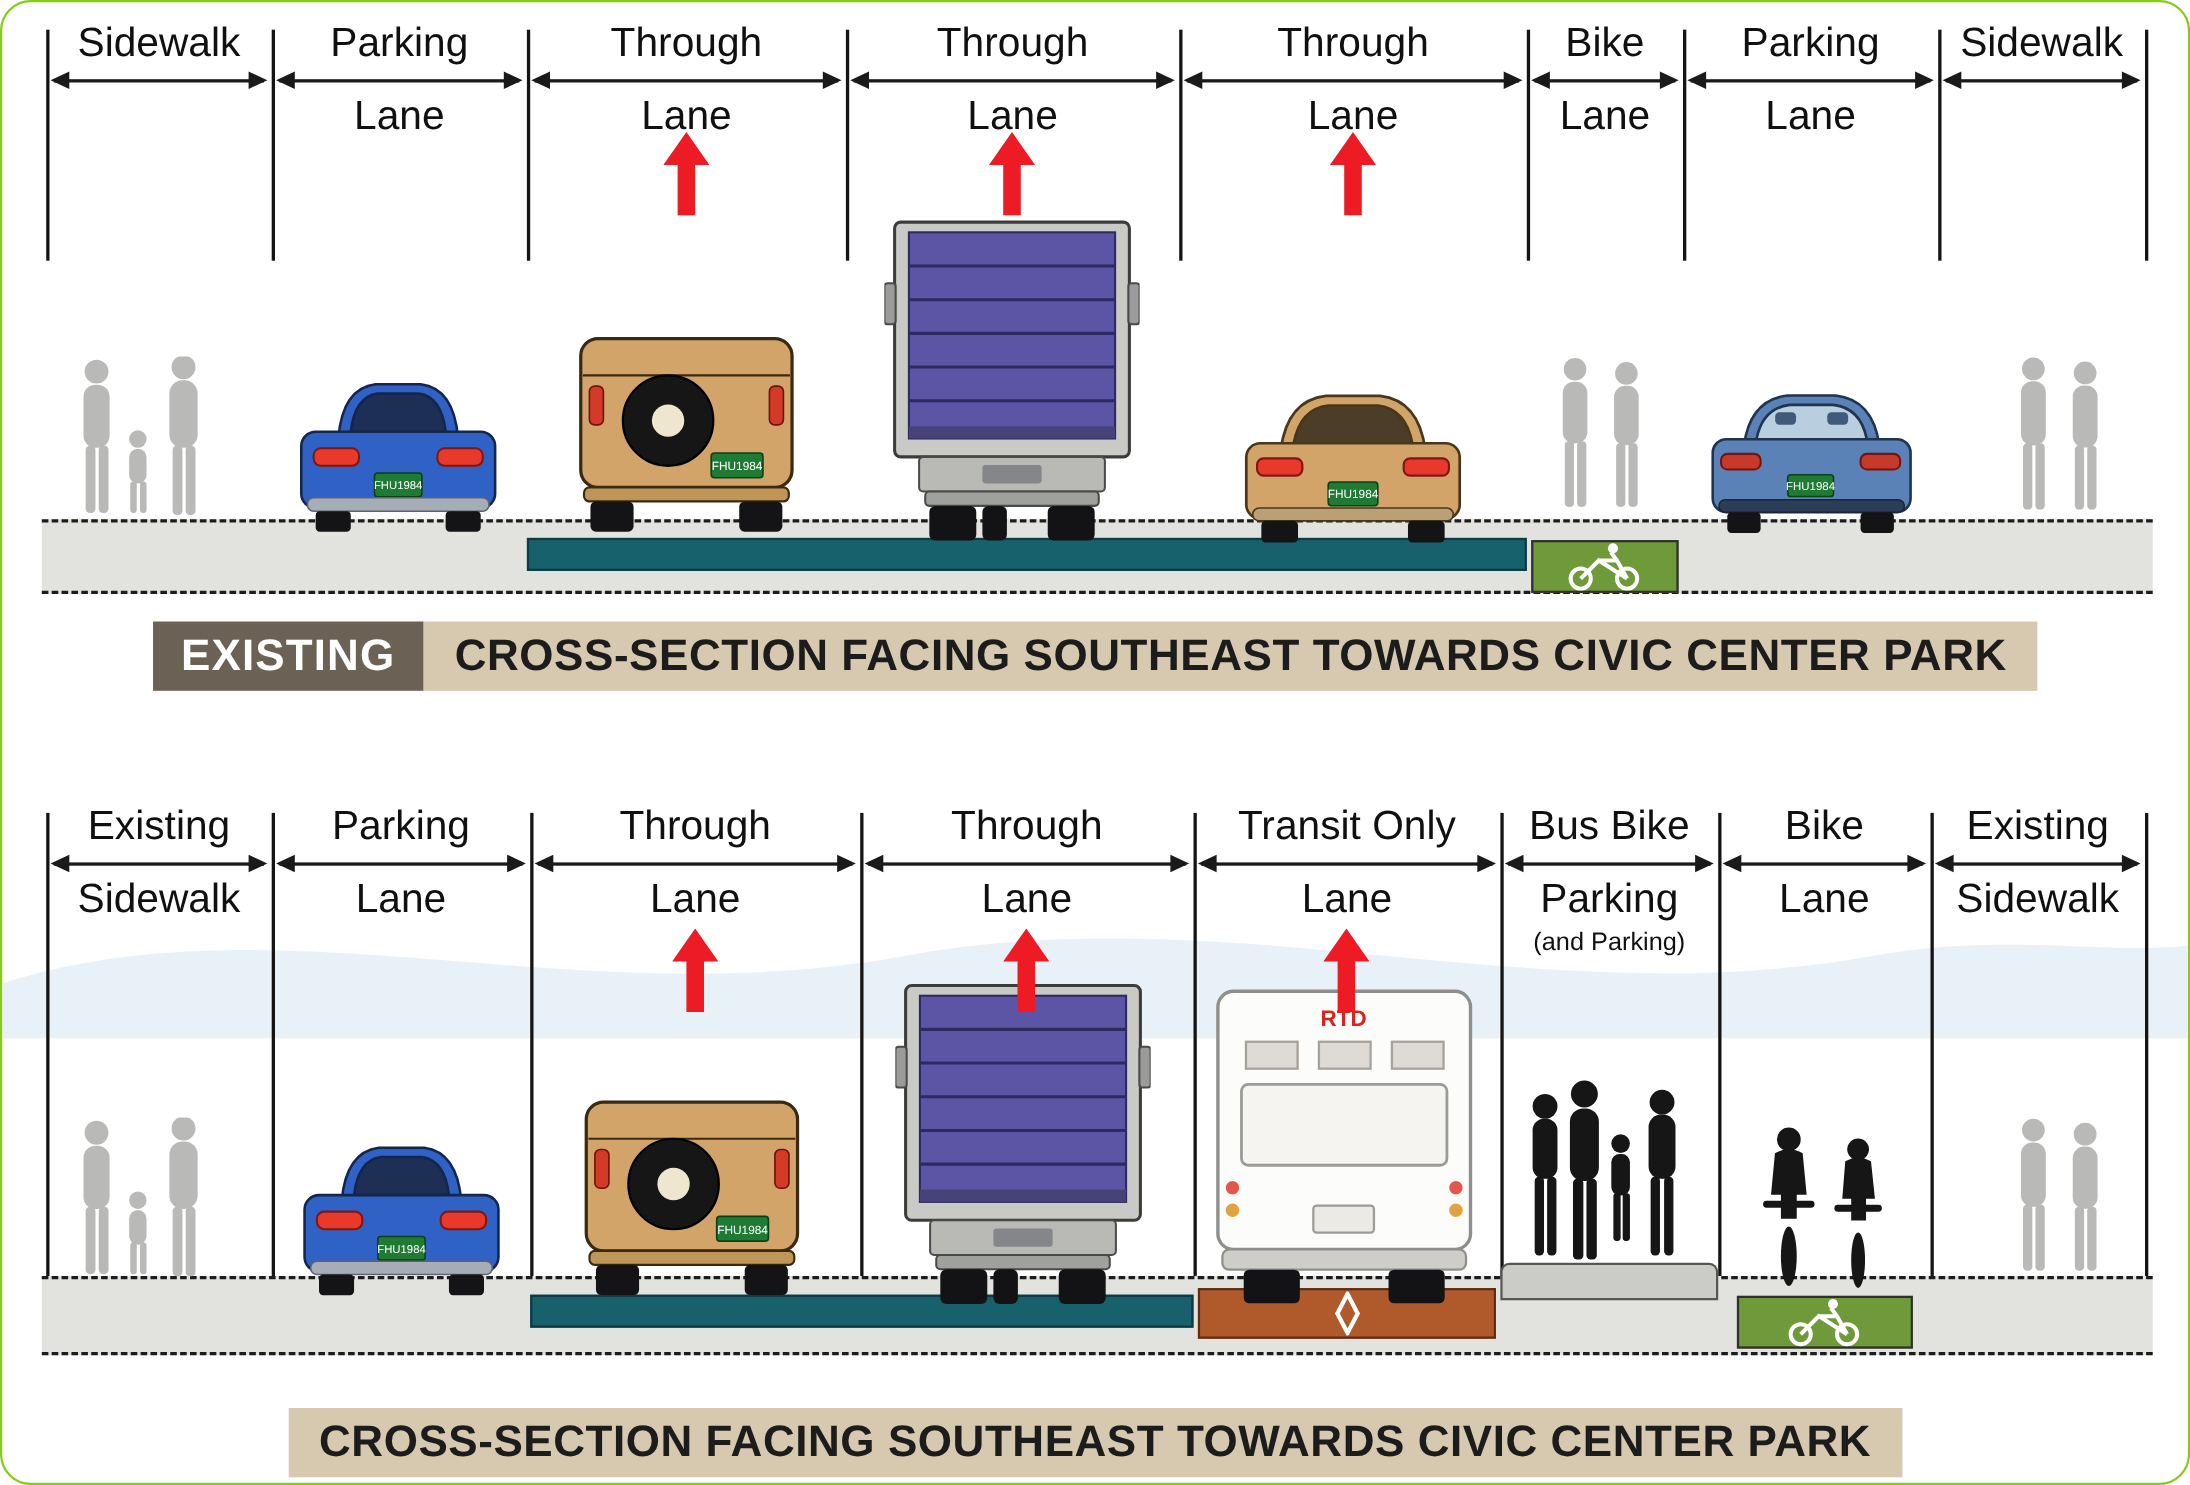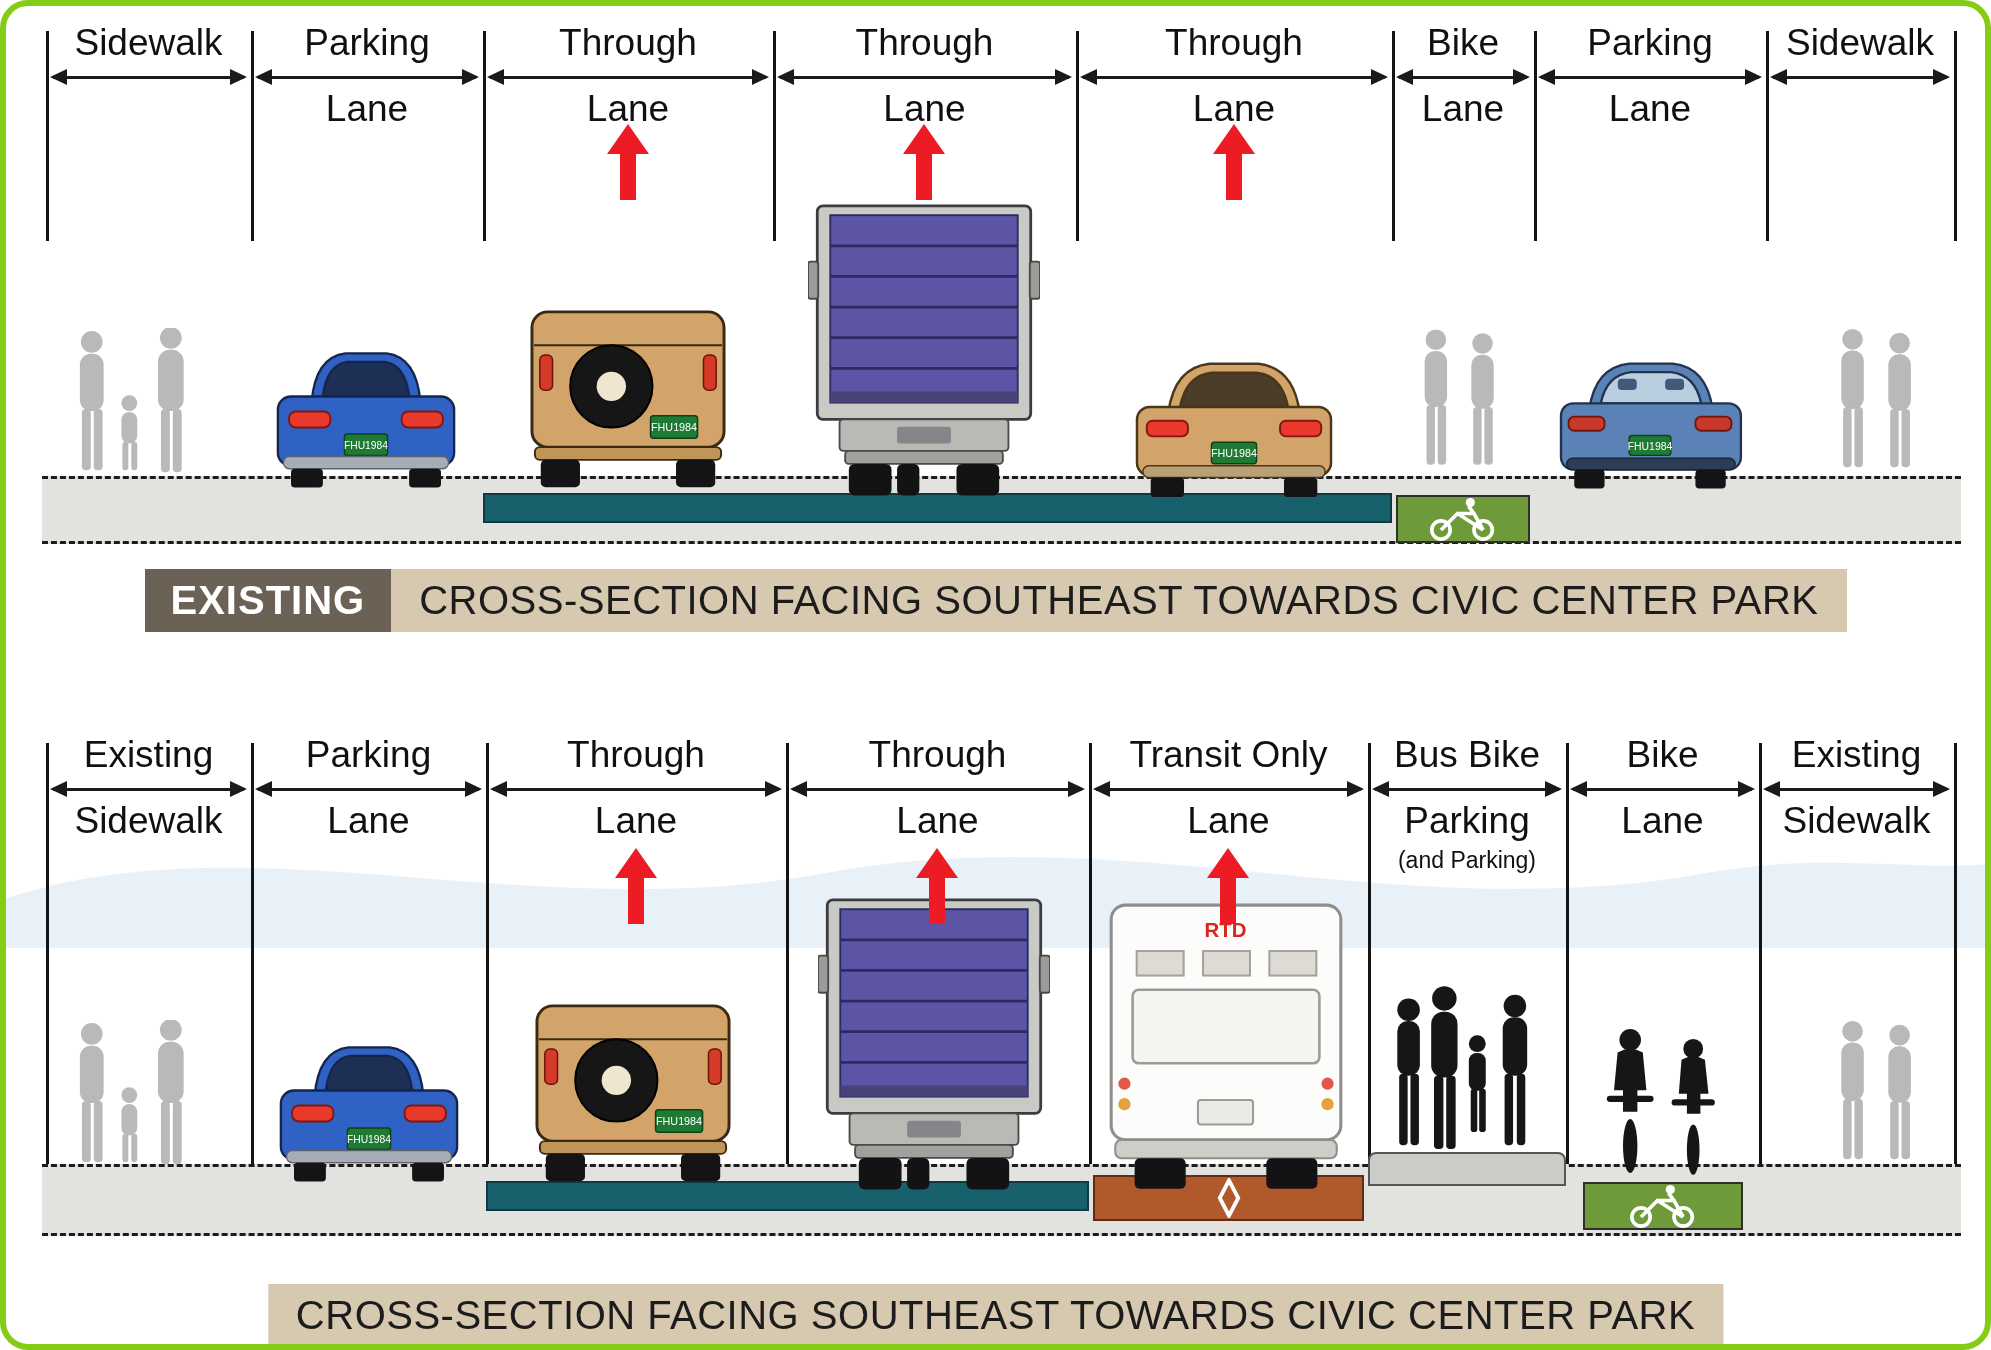--- a/index.html
+++ b/index.html
@@ -1,18 +1,18 @@
 <!DOCTYPE html>
 <html style="--roadway_teal: #17616d; --bike_green: #6f9a3a; --transit_orange: #b05a2c; --arrow_red: #ed1c24; --caption_label_bg: #6b6155; --caption_bg: #d6c9b0; --pavement_gray: #e2e2de; --truck_purple: #5c55a5; --car_blue: #2f62c4; --vehicle_tan: #d2a469; --silhouette_gray: #b9b9b7; --silhouette_black: #161616;"><head>
 <meta charset="utf-8">
 <style>
   *{margin:0;padding:0;box-sizing:border-box;}
   html,body{background:#ffffff;}
   body{font-family:"Liberation Sans",sans-serif;}
-  #canvas{position:relative;width:1991px;height:1350px;background:#fff;border:6px solid #84cc16;border-radius:28px;overflow:hidden;}
+  #canvas{position:relative;width:1991px;height:1350px;background:#fff;border:2px solid #84cc16;border-radius:28px;overflow:hidden;}
 
   
   .tick{position:absolute;width:3px;background:#141414;}
   .tick.ex{top:25px;height:210px;}
   .tick.pr{top:737px;height:472px;}
 
   
   .lane{position:absolute;height:160px;color:#101010;text-align:center;font-size:37px;}
   .lane .l1{line-height:46px;position:relative;z-index:2;}
   .lane .l2{position:absolute;top:66px;left:0;right:0;line-height:46px;z-index:2;}
@@ -36,21 +36,21 @@
   .transit-box{position:absolute;background:var(--transit_orange,#b05a2c);border:2px solid #5e2d14;
     display:flex;align-items:center;justify-content:center;}
   .island{position:absolute;background:#cbccc7;border:2px solid #565656;border-radius:8px 8px 0 0;}
 
   .veh{position:absolute;}
 
   
   .caption{position:absolute;left:50%;transform:translateX(-50%);display:flex;white-space:nowrap;align-items:stretch;}
   .caption-label{background:var(--caption_label_bg,#6b6155);color:#fff;font-weight:700;font-size:40px;
     padding:9px 26px;letter-spacing:1px;display:flex;align-items:center;}
-  .caption-text{background:var(--caption_bg,#d6c9b0);color:#1c1c1c;font-weight:400;font-size:40px;
+  .caption-text{background:var(--caption_bg,#d6c9b0);color:#1c1c1c;font-weight:700;font-size:40px;
     padding:9px 28px;letter-spacing:.5px;display:flex;align-items:center;}
 
   .wave{position:absolute;left:0;z-index:0;}
 </style>
 </head>
 <body>
 
 <div id="canvas">
 
   <div>

